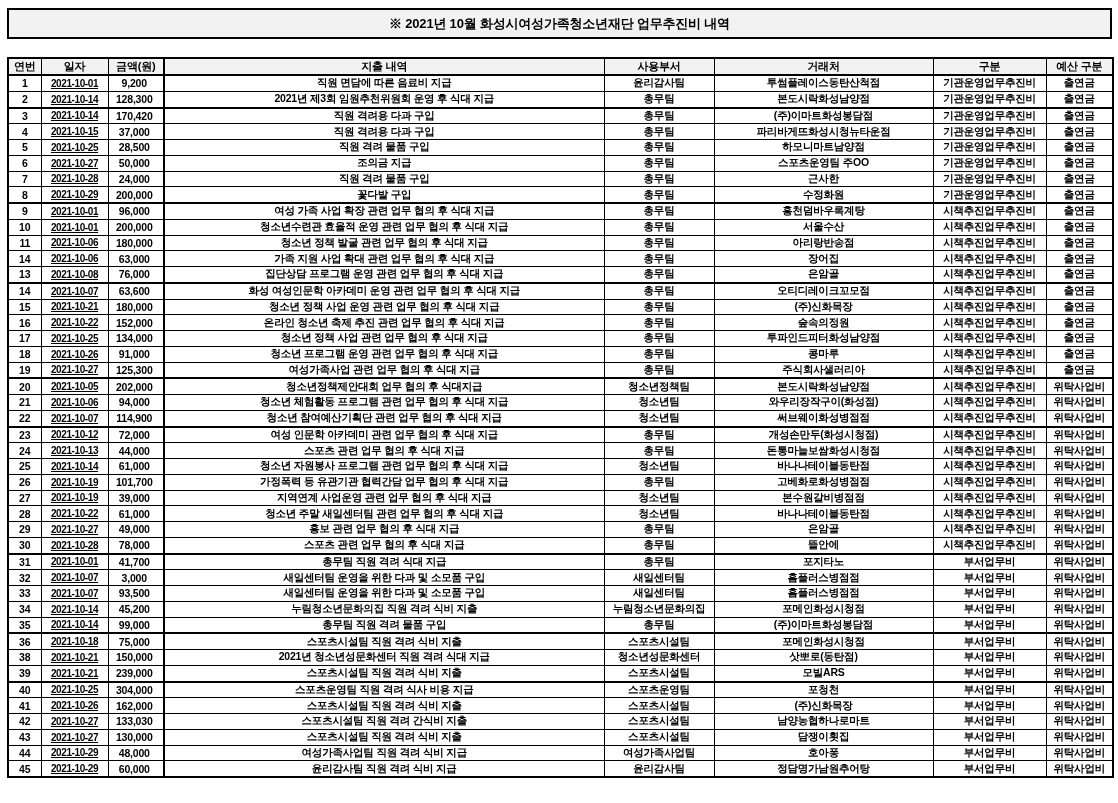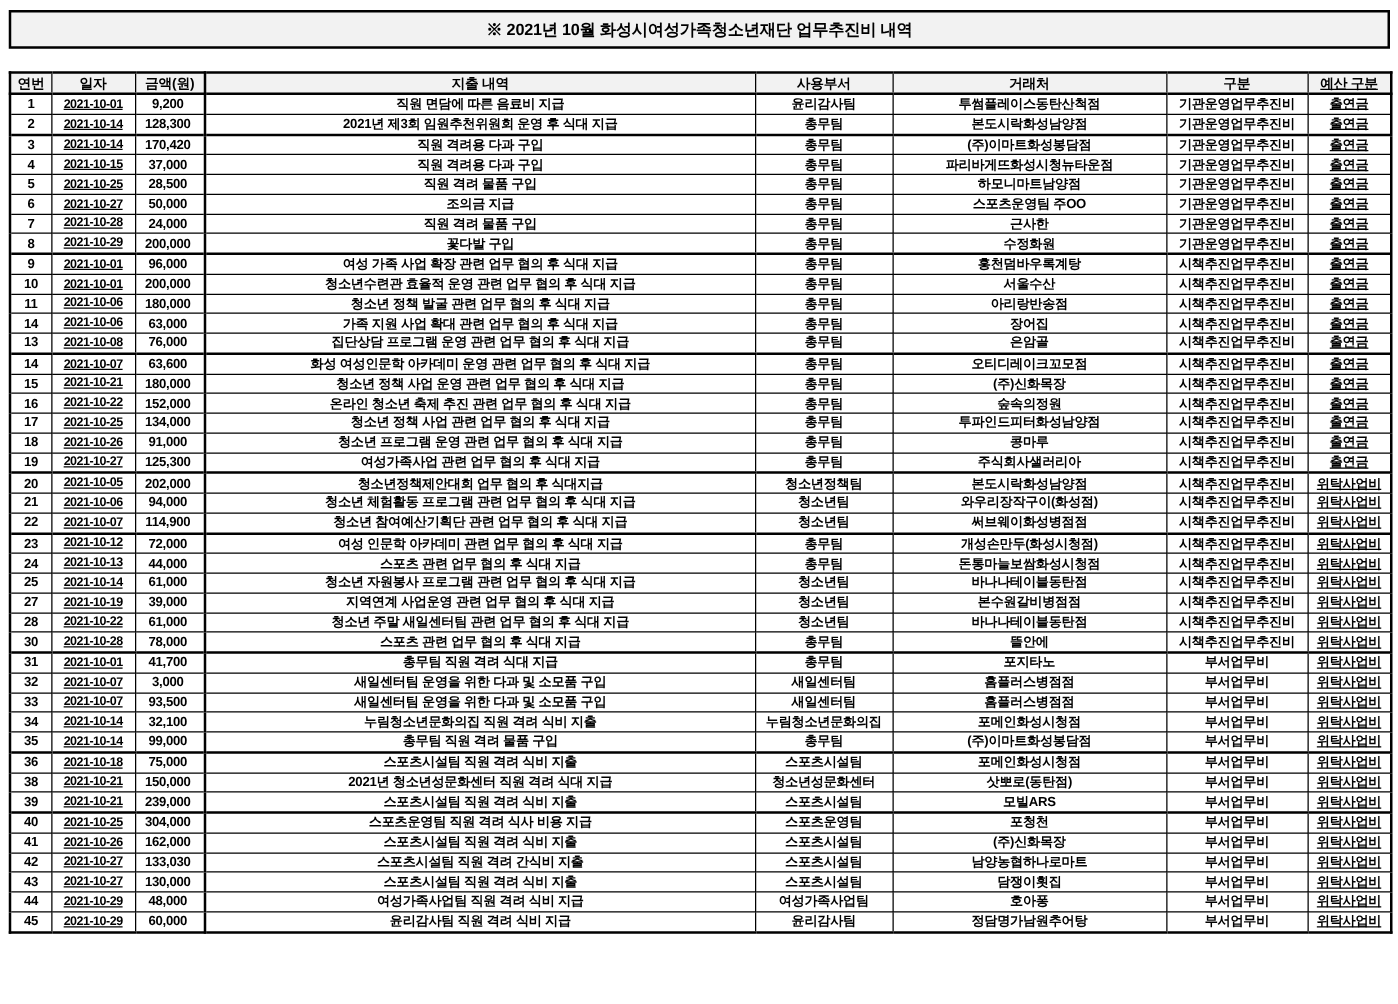--- a/index.html
+++ b/index.html
@@ -60,21 +60,21 @@
     letter-spacing: -0.2px;
   }
   table.ledger tbody td {
     height: 14.75px;
     font-size: 10.5px;
     letter-spacing: -0.2px;
   }
   
   table.ledger th:nth-child(3), table.ledger td:nth-child(3) { border-right: 2px solid #000000; }
   table.ledger th:first-child, table.ledger td:first-child { border-left: 2px solid #000000; }
-  table.ledger th:last-child, table.ledger td:last-child { border-right: 2px solid #000000; text-decoration: underline; }
+  table.ledger th:last-child, table.ledger td:last-child { border-right: 2px solid #000000; }
   
   table.ledger tr.group-start td { border-top: 2px solid #000000; }
   table.ledger tbody tr:last-child td { border-bottom: 2px solid #000000; }
   
   table.ledger td:nth-child(2) { letter-spacing: -0.4px; font-size: 10px; text-decoration: underline; }
   table.ledger td:nth-child(3) { padding-right: 5px; }
 </style>
 </head>
 <body>
 
@@ -352,40 +352,60 @@
           <td>25</td>
           <td>2021-10-14</td>
           <td>61,000</td>
           <td>청소년 자원봉사 프로그램 관련 업무 협의 후 식대 지급</td>
           <td>청소년팀</td>
           <td>바나나테이블동탄점</td>
           <td>시책추진업무추진비</td>
           <td>위탁사업비</td>
         </tr>
         <tr>
+          <td>26</td>
+          <td>2021-10-19</td>
+          <td>101,700</td>
+          <td>가정폭력 등 유관기관 협력간담 업무 협의 후 식대 지급</td>
+          <td>총무팀</td>
+          <td>고베화로화성병점점</td>
+          <td>시책추진업무추진비</td>
+          <td>위탁사업비</td>
+        </tr>
+        <tr>
           <td>27</td>
           <td>2021-10-19</td>
           <td>39,000</td>
           <td>지역연계 사업운영 관련 업무 협의 후 식대 지급</td>
           <td>청소년팀</td>
           <td>본수원갈비병점점</td>
           <td>시책추진업무추진비</td>
           <td>위탁사업비</td>
         </tr>
         <tr>
           <td>28</td>
           <td>2021-10-22</td>
           <td>61,000</td>
           <td>청소년 주말 새일센터팀 관련 업무 협의 후 식대 지급</td>
           <td>청소년팀</td>
           <td>바나나테이블동탄점</td>
           <td>시책추진업무추진비</td>
           <td>위탁사업비</td>
         </tr>
         <tr>
+          <td>29</td>
+          <td>2021-10-27</td>
+          <td>49,000</td>
+          <td>홍보 관련 업무 협의 후 식대 지급</td>
+          <td>총무팀</td>
+          <td>은암골</td>
+          <td>시책추진업무추진비</td>
+          <td>위탁사업비</td>
+        </tr>
+        <tr>
           <td>30</td>
           <td>2021-10-28</td>
           <td>78,000</td>
           <td>스포츠 관련 업무 협의 후 식대 지급</td>
           <td>총무팀</td>
           <td>뜰안에</td>
           <td>시책추진업무추진비</td>
           <td>위탁사업비</td>
         </tr>
         <tr class="group-start">
@@ -414,21 +434,21 @@
           <td>93,500</td>
           <td>새일센터팀 운영을 위한 다과 및 소모품 구입</td>
           <td>새일센터팀</td>
           <td>홈플러스병점점</td>
           <td>부서업무비</td>
           <td>위탁사업비</td>
         </tr>
         <tr>
           <td>34</td>
           <td>2021-10-14</td>
-          <td>32,100</td>
+          <td>45,200</td>
           <td>누림청소년문화의집 직원 격려 식비 지출</td>
           <td>누림청소년문화의집</td>
           <td>포메인화성시청점</td>
           <td>부서업무비</td>
           <td>위탁사업비</td>
         </tr>
         <tr>
           <td>35</td>
           <td>2021-10-14</td>
           <td>99,000</td>

